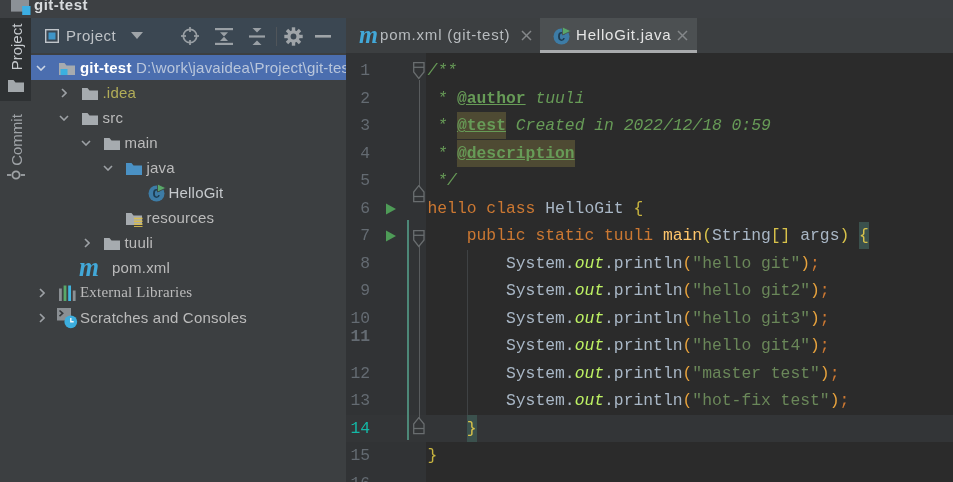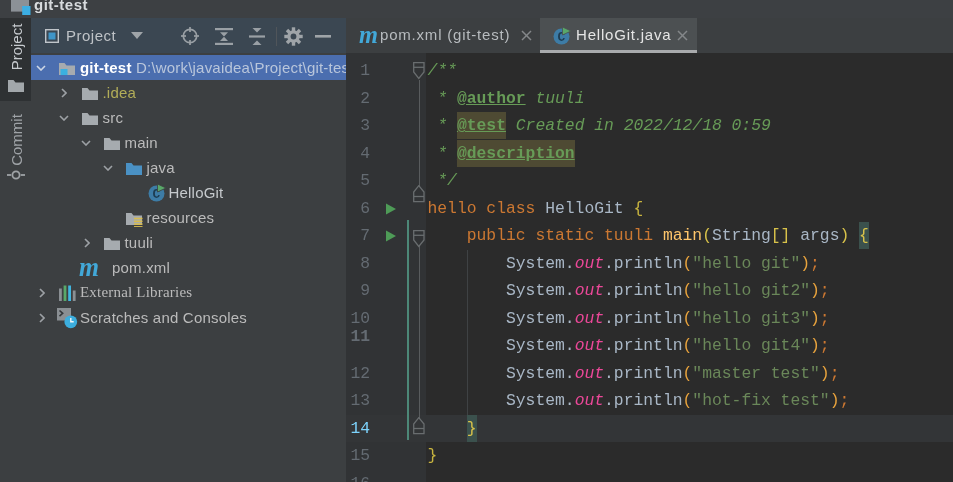--- a/index.html
+++ b/index.html
@@ -26,21 +26,21 @@
 .tabtxt{position:absolute;top:0;height:35px;line-height:34px;font-size:15px;letter-spacing:0.8px;}
 #gutter{left:0;top:35px;width:79.5px;height:429px;background:#313335;}
 #caretband{left:0;top:396.5px;width:607px;height:27.5px;background:#333537;}
 .lnum{position:absolute;width:24px;text-align:right;font:16.35px "Liberation Mono",monospace;color:#646b72;line-height:27.5px;}
 pre.code{position:absolute;margin:0;font:16.35px/27.5px "Liberation Mono",monospace;color:#a9b7c6;}
 .kw{color:#cc7832;}
 .cm{color:#679b57;font-style:italic;}
 .tag{color:#679b57;font-weight:bold;text-decoration:underline;}
 .hl{background:#4e4a33;padding:4px 0;}
 .str{color:#6a8759;}
-.fld{color:#ec4899;font-style:italic;}
+.fld{color:#bef264;font-style:italic;}
 .mtd{color:#ffc66b;}
 .b1{color:#c8b43f;}
 .b2{color:#d8c24a;}
 .b3{color:#e8a33d;}
 .sc{color:#cc7832;}
 .mbr{background:#3b514d;padding:4px 0;}
 </style>
 </head>
 <body>
 
@@ -257,21 +257,21 @@
   <div class="lnum" style="top:121.75px;">4</div>
   <div class="lnum" style="top:149.25px;">5</div>
   <div class="lnum" style="top:176.75px;">6</div>
   <div class="lnum" style="top:204.25px;">7</div>
   <div class="lnum" style="top:231.75px;">8</div>
   <div class="lnum" style="top:259.25px;">9</div>
   <div class="lnum" style="top:286.75px;">10</div>
   <div class="lnum" style="top:305px;font-weight:bold;">11</div>
   <div class="lnum" style="top:341.75px;">12</div>
   <div class="lnum" style="top:369.25px;">13</div>
-  <div class="lnum" style="top:396.75px;color:#7dd3fc;">14</div>
+  <div class="lnum" style="top:396.75px;color:#14b8a6;">14</div>
   <div class="lnum" style="top:424.25px;">15</div>
   <div class="lnum" style="top:451.75px;">16</div>
 
   <svg class="abs" style="left:38.5px;top:184.5px" width="12" height="12">
       <polygon points="1,0.5 11,6 1,11.5" fill="#4e9b57"></polygon>
     </svg>
   <svg class="abs" style="left:38.5px;top:212px" width="12" height="12">
       <polygon points="1,0.5 11,6 1,11.5" fill="#4e9b57"></polygon>
     </svg>
 

